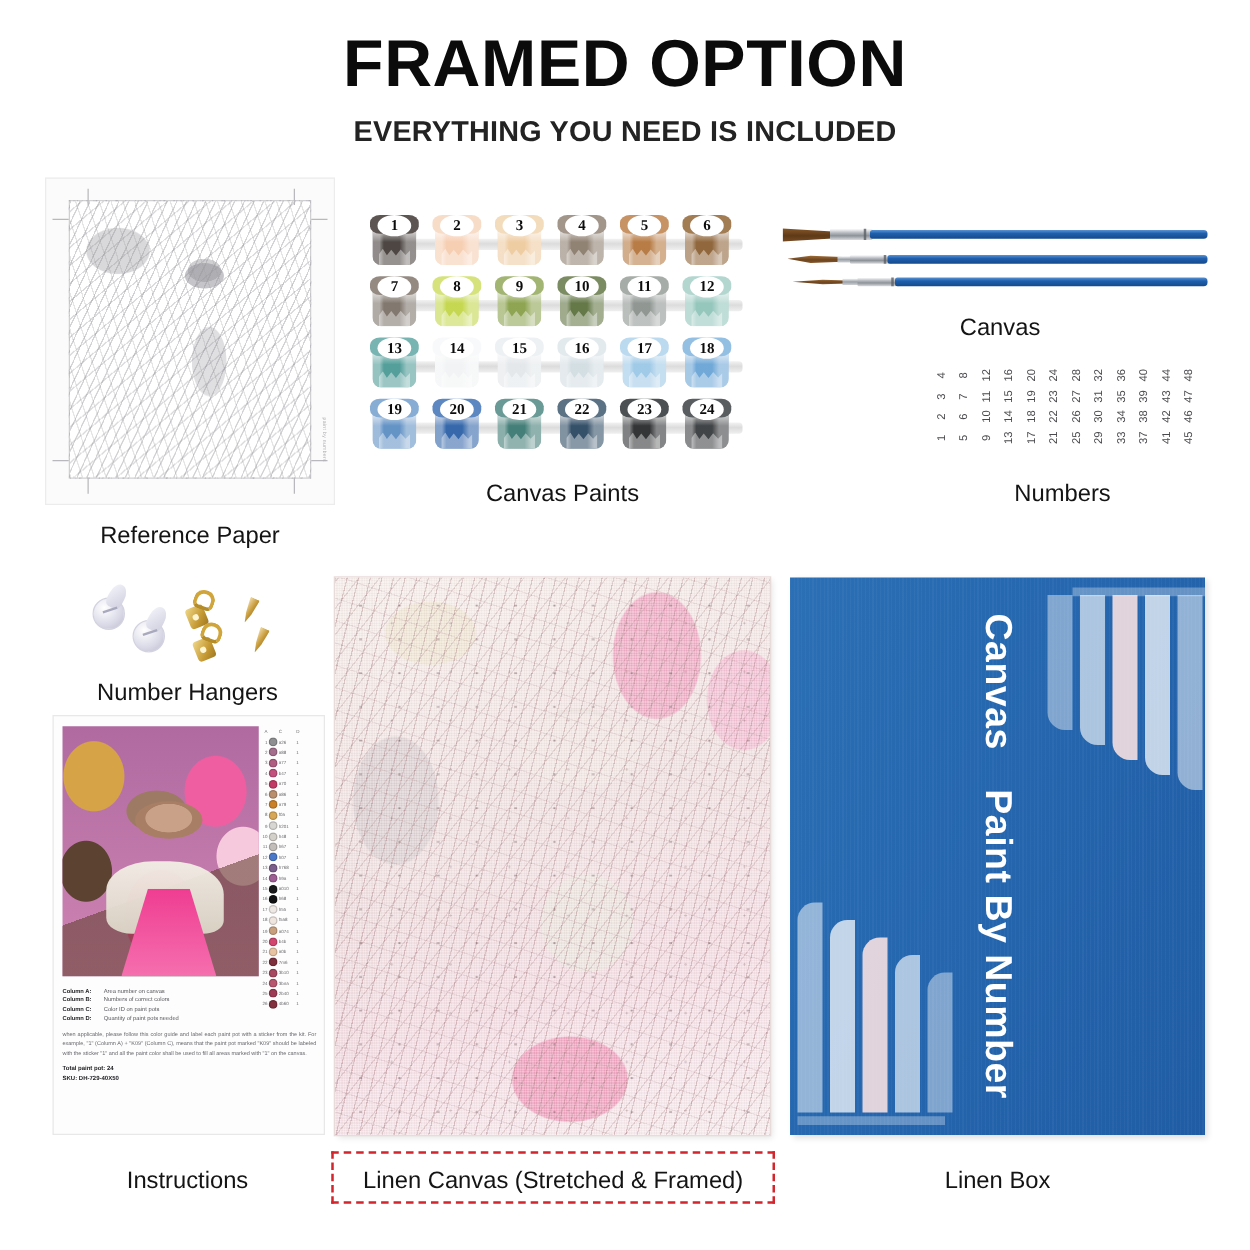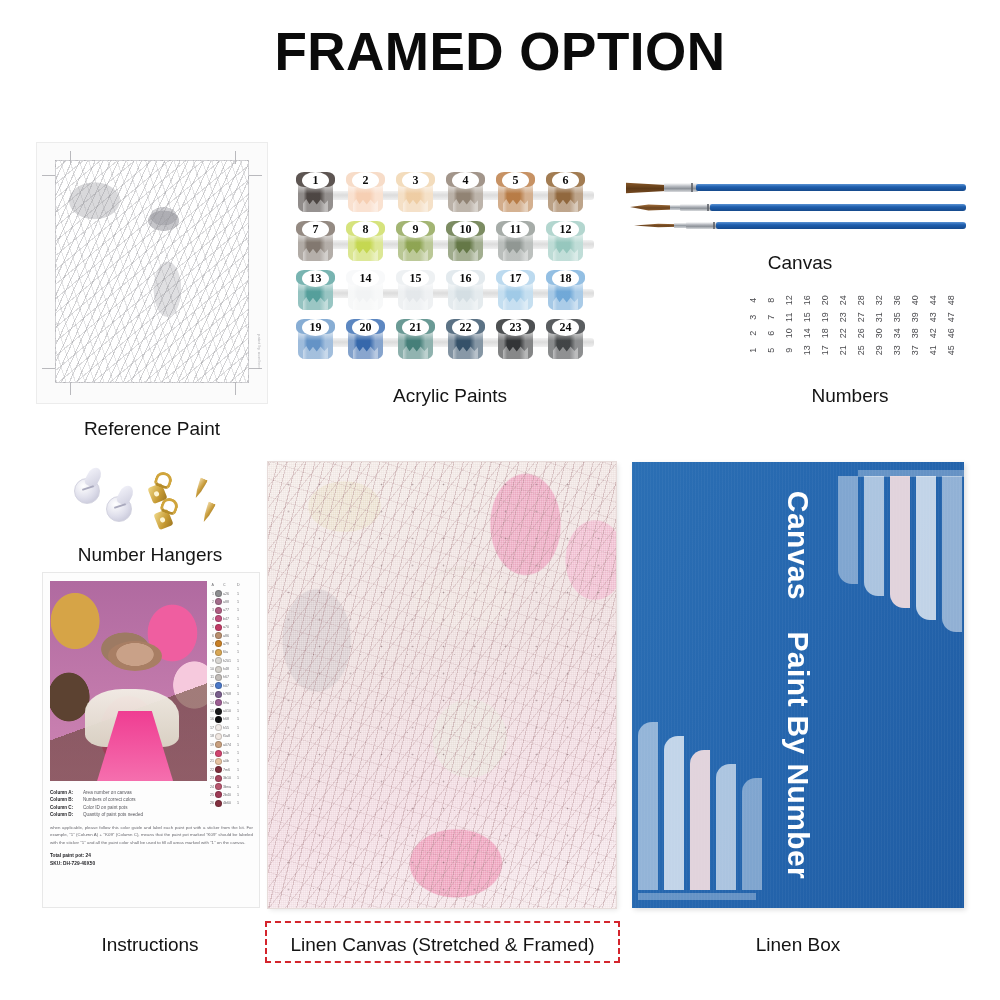--- a/index.html
+++ b/index.html
@@ -320,35 +320,36 @@
     transform: translate(-50%, -50%) rotate(90deg);
     white-space: nowrap;
     color: #ffffff; font-size: 30px; font-weight: bold; letter-spacing: .4px;
   }
 </style>
 </head>
 <body>
 
 <div id="header">
   <div id="main-title">FRAMED OPTION</div>
+  <div id="sub-title">EVERYTHING YOU NEED IS INCLUDED</div>
 </div>
 
 <div id="reference-paper">
   <div id="reference-art"></div>
   <div class="crop-mark cm-v" style="left:33px;  top:8px;"></div>
   <div class="crop-mark cm-v" style="left:198px; top:8px;"></div>
   <div class="crop-mark cm-v" style="left:33px;  bottom:8px;"></div>
   <div class="crop-mark cm-v" style="left:198px; bottom:8px;"></div>
   <div class="crop-mark cm-h" style="left:5px;   top:32px;"></div>
   <div class="crop-mark cm-h" style="right:5px;  top:32px;"></div>
   <div class="crop-mark cm-h" style="left:5px;   bottom:34px;"></div>
   <div class="crop-mark cm-h" style="right:5px;  bottom:34px;"></div>
   <div id="ref-sidetext">paint by numbers</div>
 </div>
-<div class="caption" style="left:36px; top:418px; width:232px;">Reference Paint</div>
+<div class="caption" style="left:36px; top:418px; width:232px;">Reference Paper</div>
 
 <div id="paints-block">
     <div class="paint-row">
       <div class="paint-bar"></div>
       <div class="pot" style="left: 0px;">
         <div class="pot-body">
           <div class="pot-paint" style="background:#463f3c"></div>
           <div class="pot-drip"></div>
           <div class="pot-gloss"></div>
         </div>
@@ -566,21 +567,21 @@
         <div class="pot-body">
           <div class="pot-paint" style="background:#3a3d3f"></div>
           <div class="pot-drip"></div>
           <div class="pot-gloss"></div>
         </div>
         <div class="pot-lid" style="background:#5a5d60"></div>
         <div class="pot-label">24</div>
       </div>
     </div>
   </div>
-<div class="caption" style="left:320px; top:385px; width:260px;">Acrylic Paints</div>
+<div class="caption" style="left:320px; top:385px; width:260px;">Canvas Paints</div>
 
 <div id="brushes-block">
   <div class="brush" style="left:0; top:4px; width:340px;">
     <div class="brush-tip-flat"></div>
     <div class="brush-ferrule" style="left:38px;"></div>
     <div class="brush-handle" style="left:70px;"></div>
   </div>
   <div class="brush" style="left:4px; top:24px; width:336px;">
     <div class="brush-tip-round"></div>
     <div class="brush-neck" style="left:40px;"></div>

